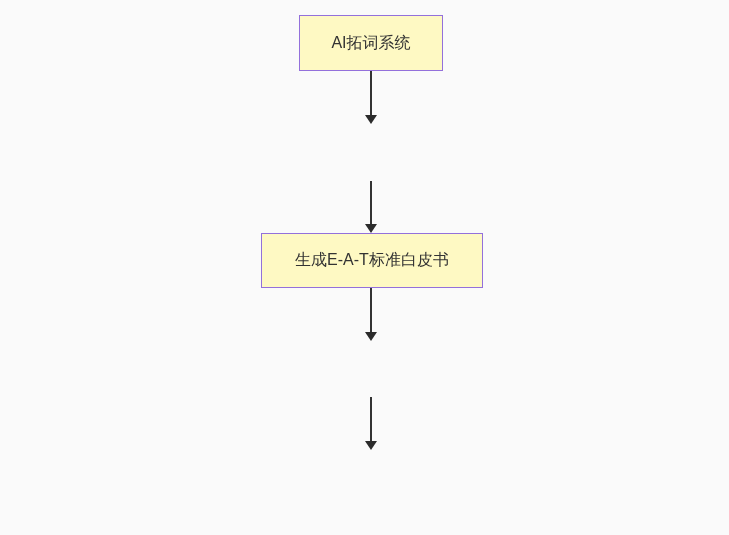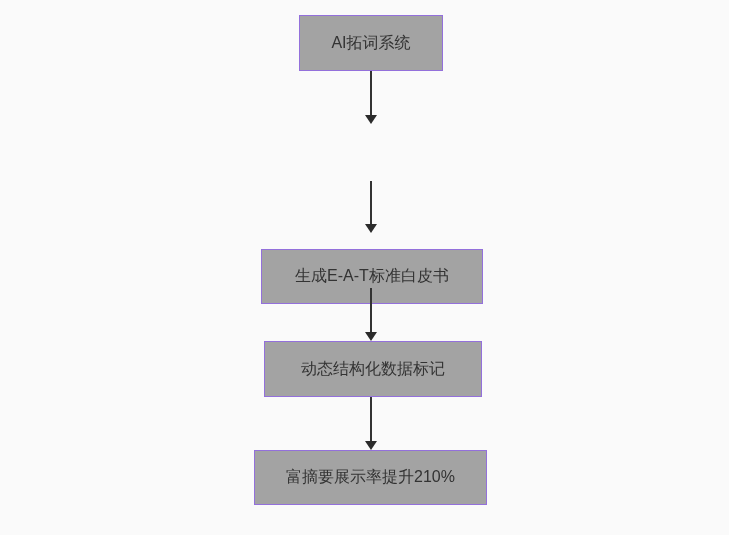--- a/index.html
+++ b/index.html
@@ -10,33 +10,33 @@
     position: relative;
     width: 729px;
     height: 535px;
     background: #fafafa;
     font-family: "Liberation Sans", "DejaVu Sans", sans-serif;
     overflow: hidden;
   }
   .node {
     position: absolute;
     box-sizing: border-box;
-    background: #a3a3a3;
+    background: #fef9c3;
     border: 1px solid #9370DB;
     color: #333333;
     font-size: 16px;
     display: flex;
     align-items: center;
     justify-content: center;
     text-align: center;
     white-space: nowrap;
   }
   .n1 { left: 299px; top: 15px;  width: 144px; height: 56px; }
   .n2 { left: 275px; top: 124px; width: 192px; height: 57px; }
-  .n3 { left: 261px; top: 233px; width: 222px; height: 55px; margin-top: 16px; }
+  .n3 { left: 261px; top: 233px; width: 222px; height: 55px; }
   .n4 { left: 264px; top: 341px; width: 218px; height: 56px; }
   .n5 { left: 254px; top: 450px; width: 233px; height: 55px; }
 
   .edge {
     position: absolute;
     left: 365px;
     width: 12px;
     display: flex;
     flex-direction: column;
     align-items: center;
@@ -81,26 +81,20 @@
 
   <div class="node n3">
     <span>生成E-A-T标准白皮书</span>
   </div>
 
   <div class="edge e3">
     <div class="edge-line"></div>
     <div class="edge-head"></div>
   </div>
 
-  <div class="node n4">
-    <span>动态结构化数据标记</span>
-  </div>
 
   <div class="edge e4">
     <div class="edge-line"></div>
     <div class="edge-head"></div>
   </div>
 
-  <div class="node n5">
-    <span>富摘要展示率提升210%</span>
-  </div>
 
 </div>
 
 </body></html>

